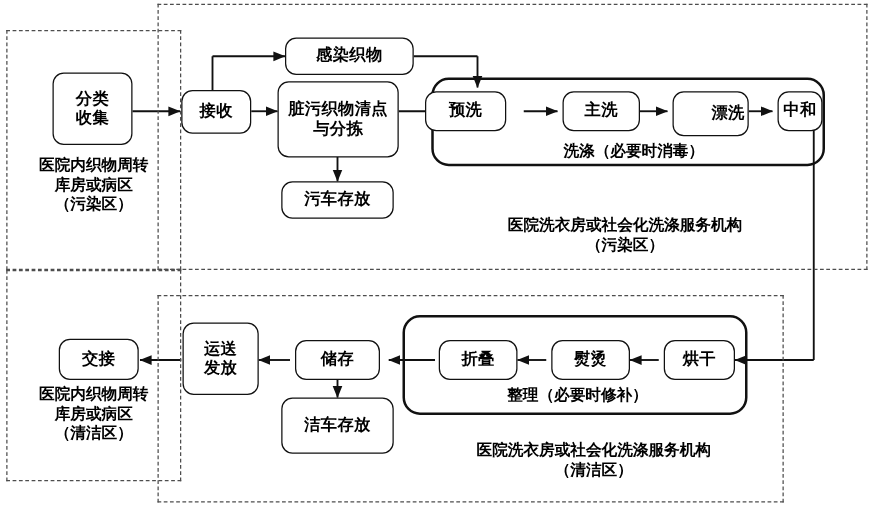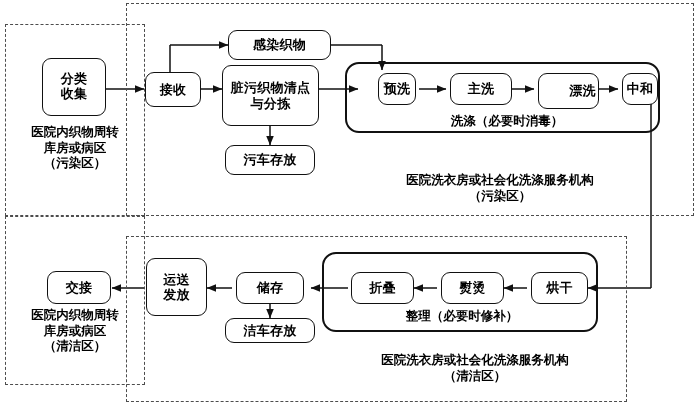--- a/index.html
+++ b/index.html
@@ -152,37 +152,37 @@
 
   <div class="node" style="left:145px; top:72px; width:56px; height:35px;">接收</div>
 
   <div class="node" style="left:228px; top:30px; width:103px; height:30px;">感染织物</div>
 
   <div class="node multiline" style="left:222px; top:65px; width:97px; height:61px;">脏污织物清点
 与分拣</div>
 
   <div class="node" style="left:225px; top:145px; width:90px; height:30px;">污车存放</div>
 
-  <div class="node" style="left:378px; top:73px; width:38px; height:32px;">预洗</div>
+  <div class="node" style="left:340px; top:73px; width:65px; height:32px;">预洗</div>
 
   <div class="node" style="left:450px; top:73px; width:62px; height:32px;">主洗</div>
 
   <div class="node" style="left:538px; top:73px; width:61px; height:36px;padding-left:28px;">漂洗</div>
 
   <div class="node" style="left:622px; top:73px; width:36px; height:32px;">中和</div>
 
   <div class="node" style="left:531px; top:272px; width:57px; height:32px;">烘干</div>
 
   <div class="node" style="left:441px; top:272px; width:63px; height:32px;">熨烫</div>
 
   <div class="node" style="left:351px; top:272px; width:63px; height:32px;">折叠</div>
 
   <div class="node" style="left:236px; top:272px; width:68px; height:32px;">储存</div>
 
-  <div class="node" style="left:225px; top:318px; width:90px; height:25px;">洁车存放</div>
+  <div class="node" style="left:225px; top:318px; width:90px; height:45px;">洁车存放</div>
 
   <div class="node multiline" style="left:146px; top:258px; width:61px; height:58px;">运送
 发放</div>
 
   <div class="node" style="left:47px; top:271px; width:64px; height:33px;">交接</div>
 
   <div class="zone-caption" style="left:6px; top:124px; width:138px;">医院内织物周转
 库房或病区
 （污染区）</div>
 

